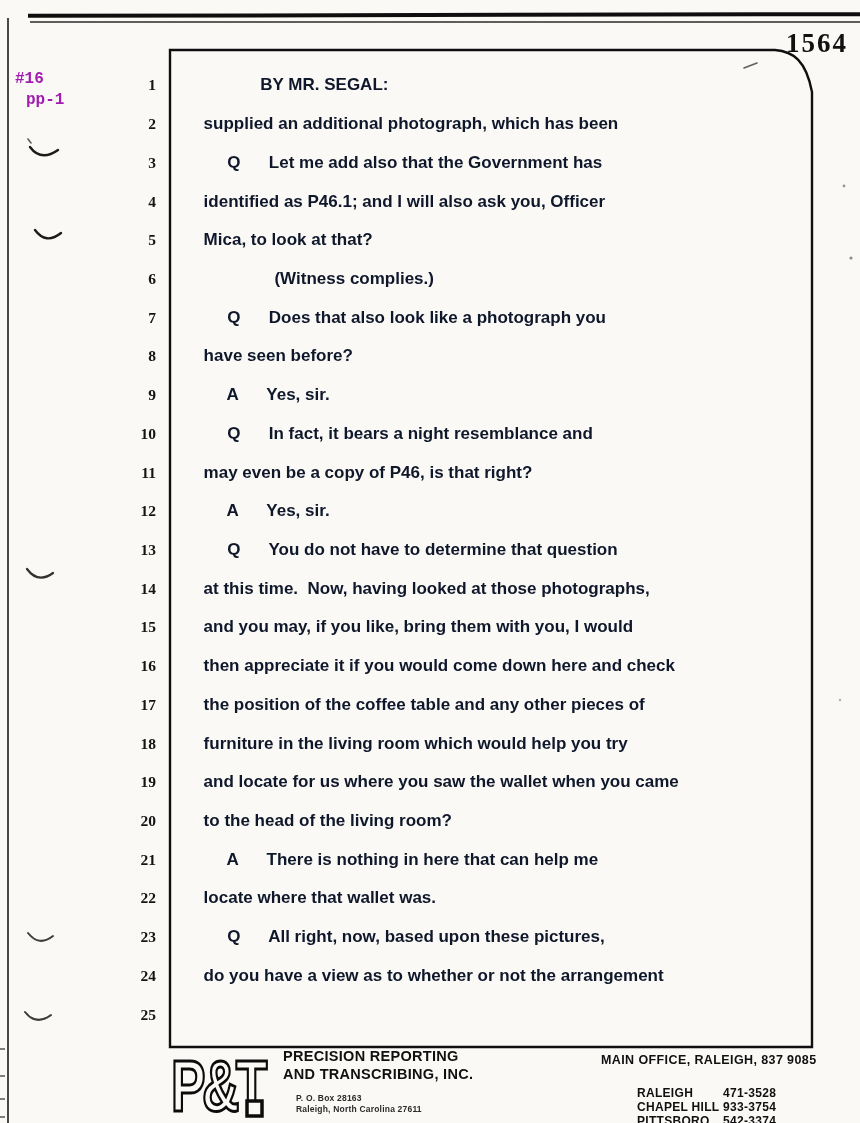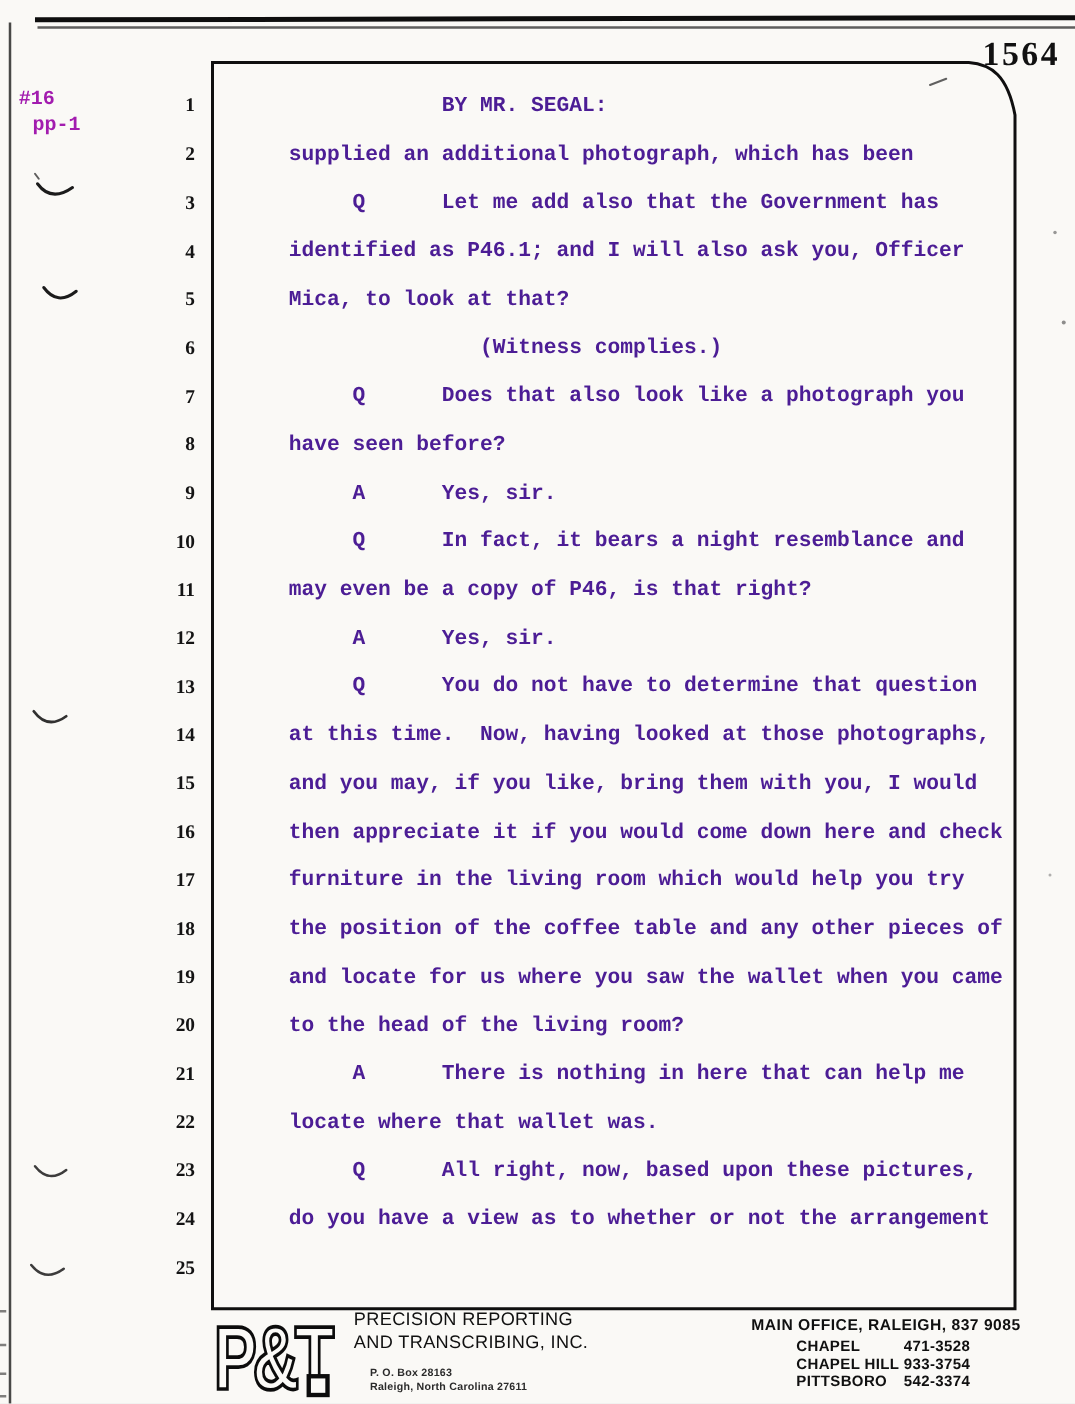--- a/index.html
+++ b/index.html
@@ -26,29 +26,29 @@
     letter-spacing:2px;color:#111;
   }
 
   
   .overlay{position:absolute;left:0;top:0;width:860px;height:1123px;pointer-events:none;}
 
   
   .linenum-col{position:absolute;left:104px;top:66px;width:52px;text-align:right;}
   .linenum-col .t-row{font-family:"Liberation Serif",serif;font-weight:700;font-size:15.5px;color:#141414;justify-content:flex-end;}
   .text-col{position:absolute;left:180px;top:66px;width:640px;}
-  .text-col .t-row{font-family:Liberation Mono, monospace;font-weight:700;font-size:17px;color:#4c1d95;white-space:pre;letter-spacing:0px;text-align:center;}
+  .text-col .t-row{font-family:Liberation Sans, sans-serif;font-weight:700;font-size:17px;color:#0f172a;white-space:pre;letter-spacing:0px;text-align:center;}
   .t-row{height:38.72px;display:flex;align-items:center;}
 
   
   .logo-svg{position:absolute;left:171px;top:1045px;}
-  .company{position:absolute;left:283px;top:1048px;font-weight:400;font-size:14.5px;letter-spacing:.3px;line-height:17.5px;color:#101010;}
+  .company{position:absolute;left:283px;top:1048px;font-weight:700;font-size:14.5px;letter-spacing:.3px;line-height:17.5px;color:#101010;}
   .address{position:absolute;left:296px;top:1093px;font-weight:700;font-size:8.5px;line-height:10.5px;color:#2b2b2b;letter-spacing:.2px;}
   .offices{position:absolute;left:601px;top:1053px;font-size:12.5px;color:#101010;}
-  .offices .main-line{font-weight:700;letter-spacing:.4px;margin-bottom:3px;}
+  .offices .main-line{font-weight:700;letter-spacing:.4px;margin-bottom:19px;}
   .office-row{margin-left:36px;line-height:14px;font-weight:700;font-size:12px;letter-spacing:.3px;}
   .office-row .city{display:inline-block;width:86px;}
 </style>
 </head>
 <body>
 
 <div class="page">
 
   <div class="rule-thick"></div>
   <div class="rule-thin"></div>
@@ -157,23 +157,23 @@
       <div class="t-row">          A      Yes, sir.</div>
 
       <div class="t-row">          Q      You do not have to determine that question</div>
 
       <div class="t-row">     at this time.  Now, having looked at those photographs,</div>
 
       <div class="t-row">     and you may, if you like, bring them with you, I would</div>
 
       <div class="t-row">     then appreciate it if you would come down here and check</div>
 
+      <div class="t-row">     the position of the coffee table and any other pieces of</div>
+
       <div class="t-row">     furniture in the living room which would help you try</div>
-
-      <div class="t-row">     the position of the coffee table and any other pieces of</div>
 
       <div class="t-row">     and locate for us where you saw the wallet when you came</div>
 
       <div class="t-row">     to the head of the living room?</div>
 
       <div class="t-row">          A      There is nothing in here that can help me</div>
 
       <div class="t-row">     locate where that wallet was.</div>
 
       <div class="t-row">          Q      All right, now, based upon these pictures,</div>
@@ -196,21 +196,21 @@
 
   <div class="address">
     <div>P. O. Box 28163</div>
     <div>Raleigh, North Carolina 27611</div>
   </div>
 
   <div class="offices">
     <div class="main-line">MAIN OFFICE, RALEIGH, 837 9085</div>
     <div>
 
-        <div class="office-row"><span class="city">CHAPEL</span><span>471-3528</span></div>
+        <div class="office-row"><span class="city">RALEIGH</span><span>471-3528</span></div>
 
         <div class="office-row"><span class="city">CHAPEL HILL</span><span>933-3754</span></div>
 
         <div class="office-row"><span class="city">PITTSBORO</span><span>542-3374</span></div>
       </div>
   </div>
 
 </div>
 
 </body></html>

